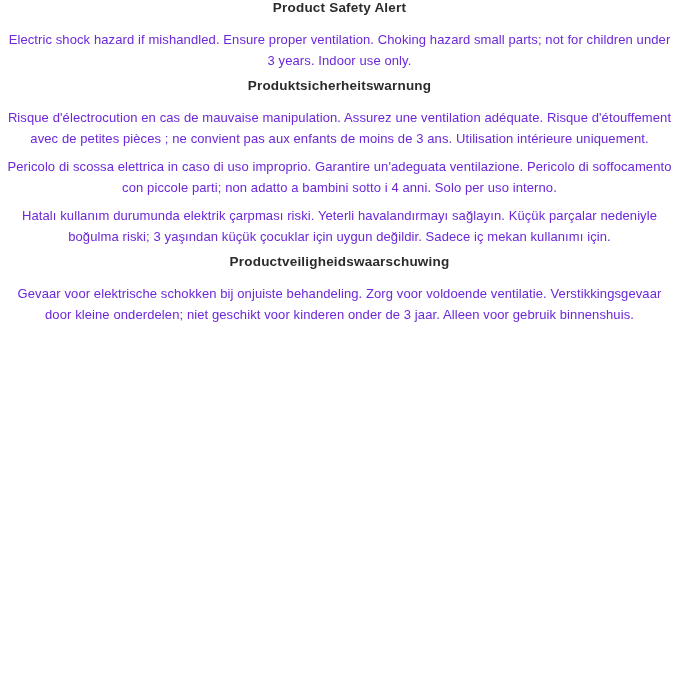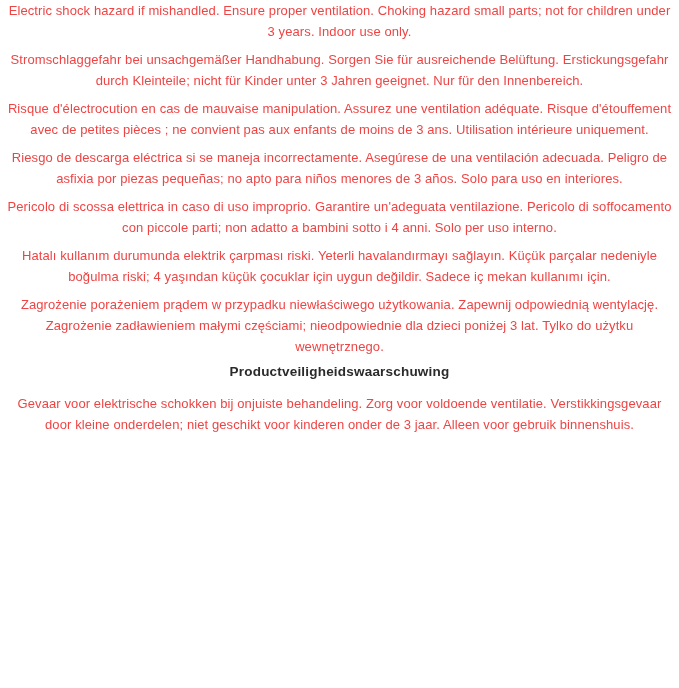--- a/index.html
+++ b/index.html
@@ -29,58 +29,57 @@
       letter-spacing: 0.2px;
       color: #2b2b2b;
       text-align: center;
     }
     .section-body {
       margin: 0 0 7px 0;
       font-size: 13px;
       font-weight: 400;
       line-height: 21px;
       letter-spacing: 0.1px;
-      color: #ef4444;
+      color: #6d28d9;
       text-align: center;
     }
   </style>
 </head>
 <body>
 
 <div class="safety-doc">
 
   <section class="lang-section">
+    <h3 class="section-heading">Product Safety Alert</h3>
     <p class="section-body">Electric shock hazard if mishandled. Ensure proper ventilation. Choking hazard small parts; not for children under 3 years. Indoor use only.</p>
   </section>
 
   <section class="lang-section">
-    <p class="section-body">Stromschlaggefahr bei unsachgemäßer Handhabung. Sorgen Sie für ausreichende Belüftung. Erstickungsgefahr durch Kleinteile; nicht für Kinder unter 3 Jahren geeignet. Nur für den Innenbereich.</p>
+    <h3 class="section-heading">Produktsicherheitswarnung</h3>
   </section>
 
   <section class="lang-section">
     <p class="section-body">Risque d'électrocution en cas de mauvaise manipulation. Assurez une ventilation adéquate. Risque d'étouffement avec de petites pièces ; ne convient pas aux enfants de moins de 3 ans. Utilisation intérieure uniquement.</p>
   </section>
 
   <section class="lang-section">
-    <p class="section-body">Riesgo de descarga eléctrica si se maneja incorrectamente. Asegúrese de una ventilación adecuada. Peligro de asfixia por piezas pequeñas; no apto para niños menores de 3 años. Solo para uso en interiores.</p>
   </section>
 
   <section class="lang-section">
     <p class="section-body">Pericolo di scossa elettrica in caso di uso improprio. Garantire un'adeguata ventilazione. Pericolo di soffocamento con piccole parti; non adatto a bambini sotto i 4 anni. Solo per uso interno.</p>
   </section>
 
   <section class="lang-section">
   </section>
 
   <section class="lang-section">
-    <p class="section-body">Hatalı kullanım durumunda elektrik çarpması riski. Yeterli havalandırmayı sağlayın. Küçük parçalar nedeniyle boğulma riski; 4 yaşından küçük çocuklar için uygun değildir. Sadece iç mekan kullanımı için.</p>
+    <p class="section-body">Hatalı kullanım durumunda elektrik çarpması riski. Yeterli havalandırmayı sağlayın. Küçük parçalar nedeniyle boğulma riski; 3 yaşından küçük çocuklar için uygun değildir. Sadece iç mekan kullanımı için.</p>
   </section>
 
   <section class="lang-section">
-    <p class="section-body">Zagrożenie porażeniem prądem w przypadku niewłaściwego użytkowania. Zapewnij odpowiednią wentylację. Zagrożenie zadławieniem małymi częściami; nieodpowiednie dla dzieci poniżej 3 lat. Tylko do użytku wewnętrznego.</p>
   </section>
 
   <section class="lang-section">
     <h3 class="section-heading">Productveiligheidswaarschuwing</h3>
     <p class="section-body">Gevaar voor elektrische schokken bij onjuiste behandeling. Zorg voor voldoende ventilatie. Verstikkingsgevaar door kleine onderdelen; niet geschikt voor kinderen onder de 3 jaar. Alleen voor gebruik binnenshuis.</p>
   </section>
 
 </div>
 
 </body></html>

